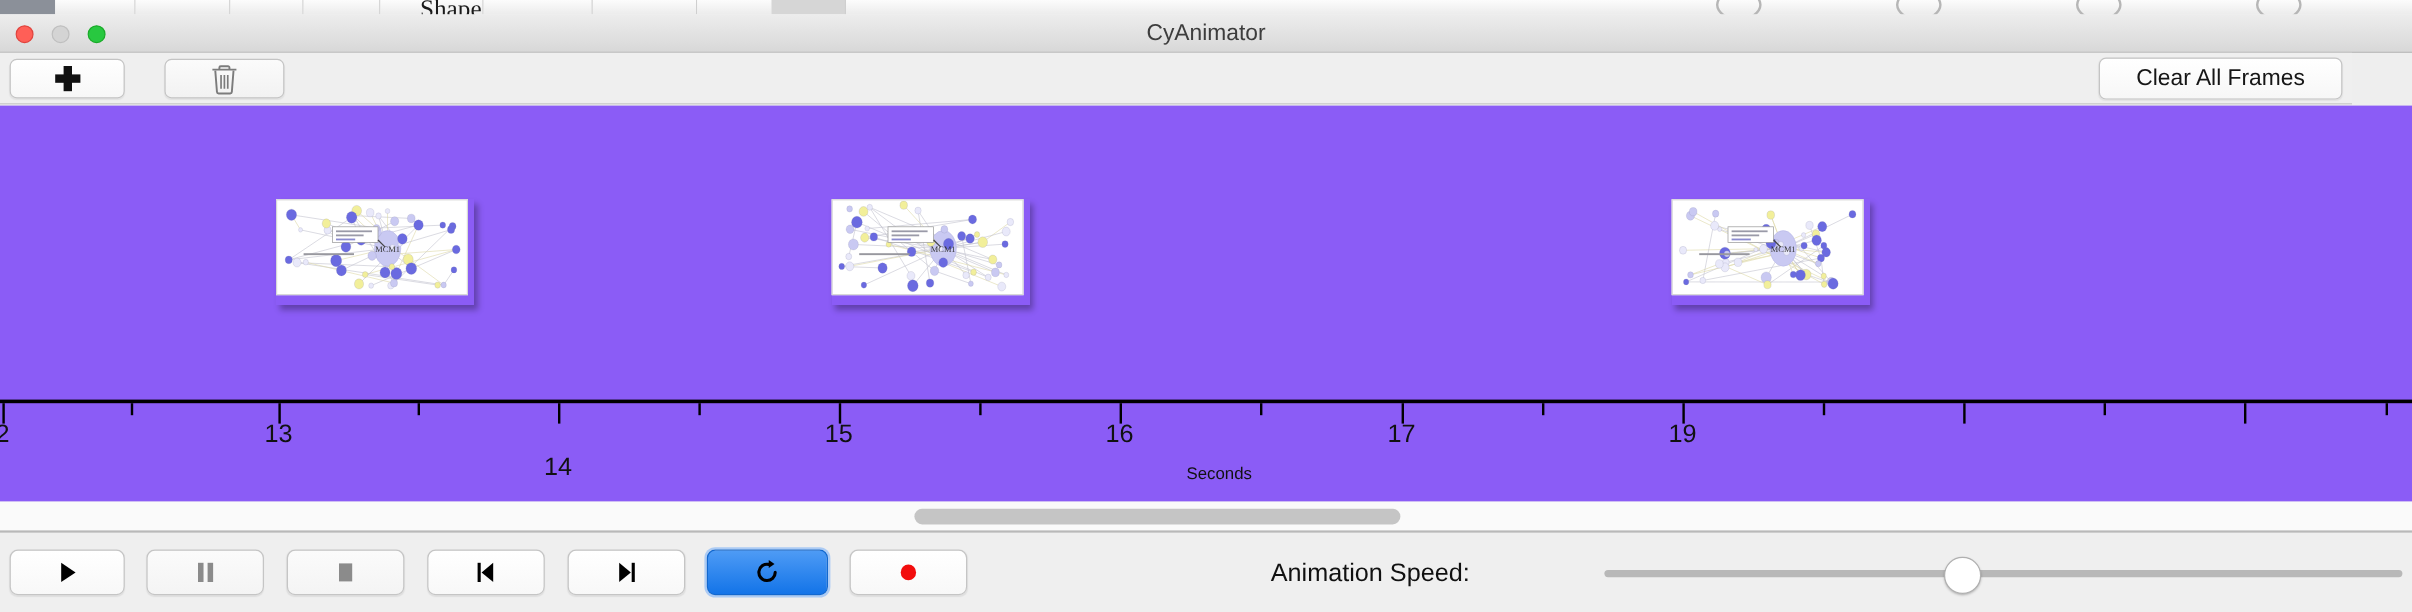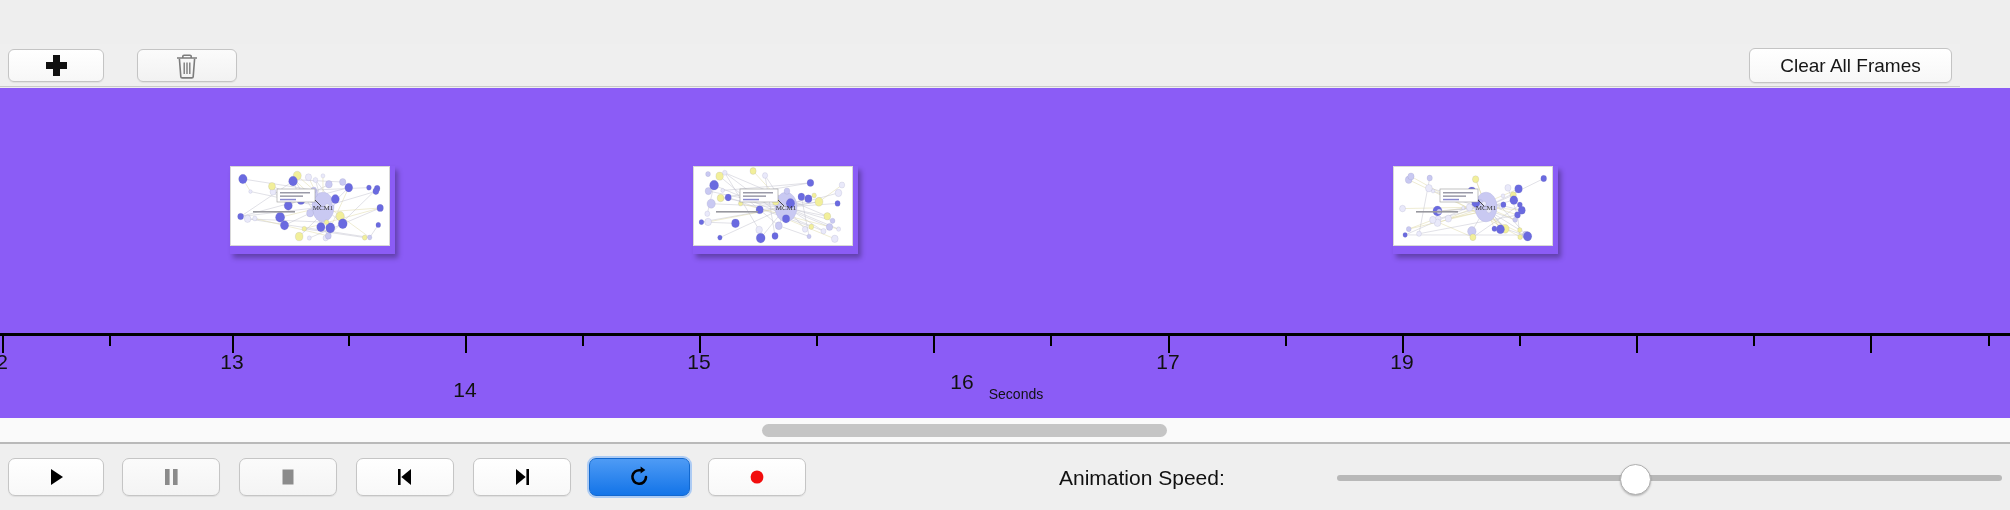--- a/index.html
+++ b/index.html
@@ -289,21 +289,45 @@
     border: 1px solid #b0b0b0;
     box-shadow: 0 1px 2px rgba(0,0,0,0.25);
     cursor: pointer;
   }
 </style>
 </head>
 <body>
 
 <div id="app">
 
-
+  <div class="bg-strip">
+    <div class="bg-dark"></div>
+    <div class="bg-chunk" style="left:46px;width:66px;"></div>
+    <div class="bg-chunk" style="left:113px;width:78px;"></div>
+    <div class="bg-chunk" style="left:192px;width:60px;"></div>
+    <div class="bg-chunk" style="left:253px;width:63px;"></div>
+    <div class="bg-chunk" style="left:317px;width:85px;"></div>
+    <div class="bg-chunk" style="left:403px;width:90px;"></div>
+    <div class="bg-chunk" style="left:494px;width:86px;"></div>
+    <div class="bg-chunk" style="left:581px;width:62px;"></div>
+    <div class="bg-chunk" style="left:644px;width:60px;background:#d6d6d6;"></div>
+    <div class="bg-chunk" style="left:705px;width:1305px;"></div>
+    <div class="bg-text" style="left:350px;">Shape</div>
+    <div class="bg-curve" style="left:1430px;"></div>
+    <div class="bg-curve" style="left:1580px;"></div>
+    <div class="bg-curve" style="left:1730px;"></div>
+    <div class="bg-curve" style="left:1880px;"></div>
+  </div>
+
+  <div class="titlebar">
+    <div class="traffic close"></div>
+    <div class="traffic min"></div>
+    <div class="traffic zoom"></div>
+    <div class="window-title">CyAnimator</div>
+  </div>
 
   <div class="toolbar">
     <div class="btn btn-add">
       <span class="plus-icon"></span>
     </div>
     <div class="btn btn-del flat">
       <svg width="26" height="28" viewBox="0 0 26 28">
         <path d="M3 6 h20 M10 3.2 h6 a1.2 1.2 0 0 1 1.2 1.2 V6 H8.8 V4.4 A1.2 1.2 0 0 1 10 3.2 Z" fill="none" stroke="#7c7c7c" stroke-width="1.6"></path>
         <path d="M5.4 6.8 L6.8 24.6 a1.4 1.4 0 0 0 1.4 1.3 h9.6 a1.4 1.4 0 0 0 1.4 -1.3 L20.6 6.8" fill="none" stroke="#7c7c7c" stroke-width="1.6"></path>
         <path d="M10.2 10.5 V22 M13 10.5 V22 M15.8 10.5 V22" fill="none" stroke="#7c7c7c" stroke-width="1.4"></path>
@@ -645,21 +669,21 @@
         <div class="tick minor" style="left: 1285px;"></div>
         <div class="tick minor" style="left: 1519px;"></div>
         <div class="tick minor" style="left: 1753px;"></div>
         <div class="tick minor" style="left: 1988px;"></div>
       </div>
     <div id="ticklabels-layer">
         <div class="tick-label" style="left: 2px;">2</div>
         <div class="tick-label" style="left: 232px;">13</div>
         <div class="tick-label" style="left: 465px; margin-top: 28px;">14</div>
         <div class="tick-label" style="left: 699px;">15</div>
-        <div class="tick-label" style="left: 962px; margin-top: 20px;">16</div>
+        <div class="tick-label" style="left: 933px;">16</div>
         <div class="tick-label" style="left: 1168px;">17</div>
         <div class="tick-label" style="left: 1402px;">19</div>
       </div>
     <div class="axis-title">Seconds</div>
   </div>
 
   <div class="hscroll-area">
     <div class="hscroll-thumb" id="hscroll-thumb" style="left: 762px; width: 405px;"></div>
   </div>
 

